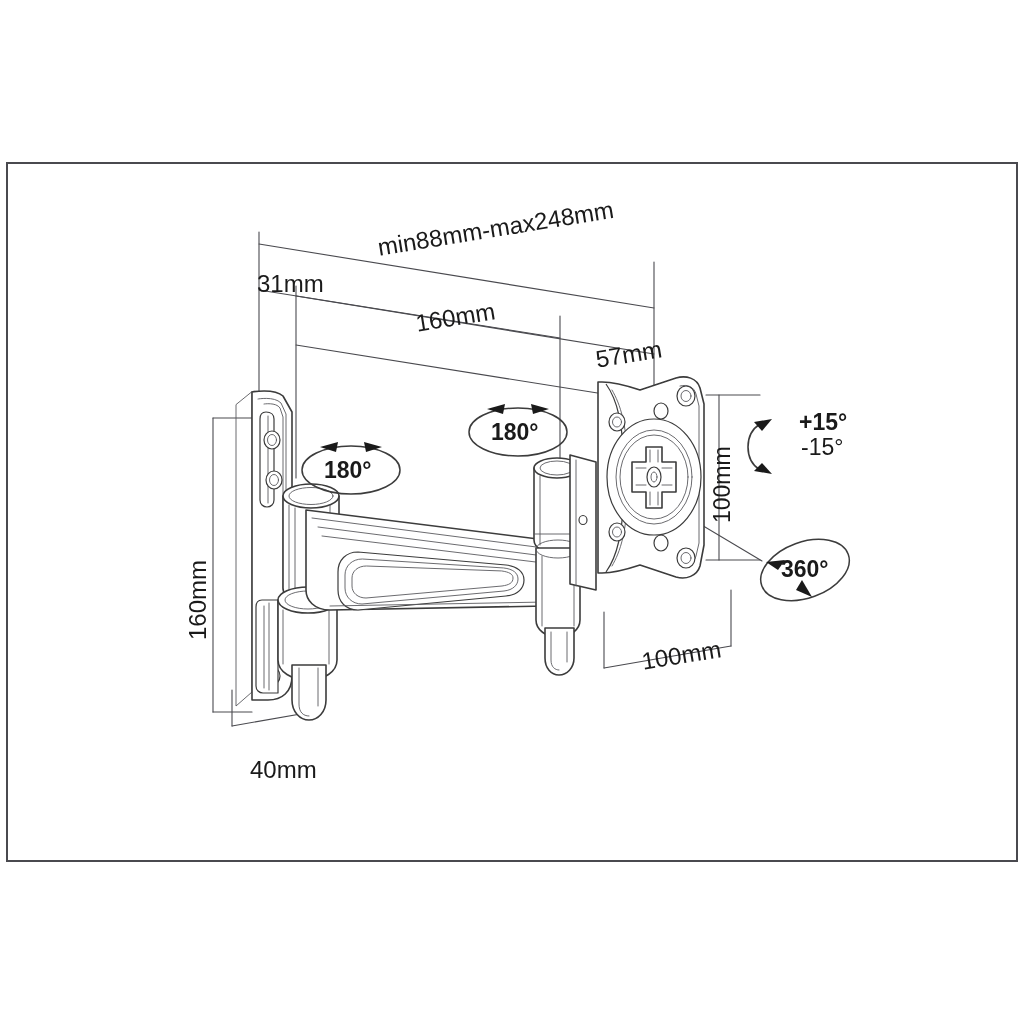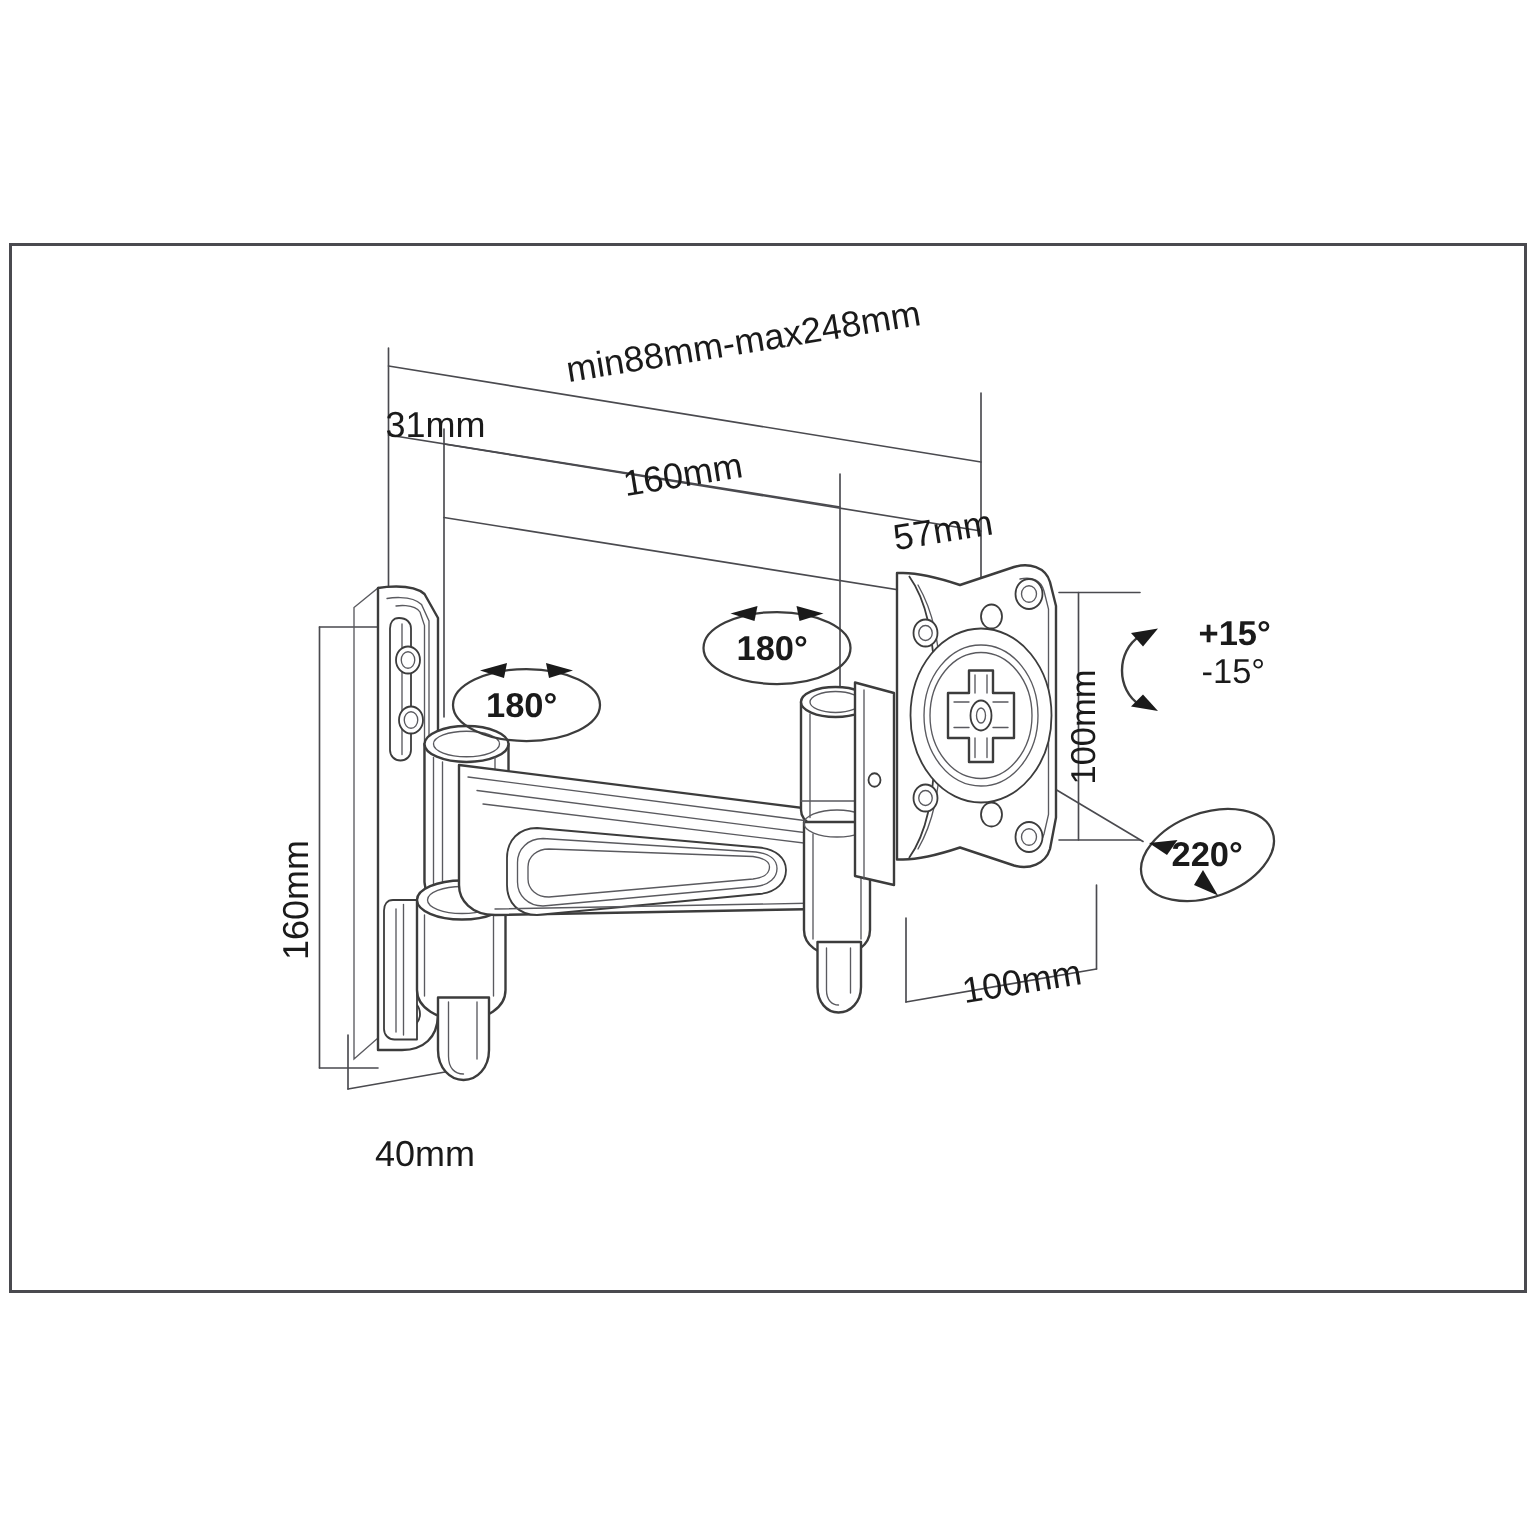--- a/index.html
+++ b/index.html
@@ -276,19 +276,19 @@
   <div class="dim-label s24" style="left:250px; top:758px;">40mm</div>
 
   <div class="dim-label s23 rot90" style="left:711px; top:523px;">100mm</div>
 
   <div class="dim-label s24 slant" style="left:640px; top:650px;">100mm</div>
 
   <div class="dim-label s23" style="left:324px; top:459px; font-weight:600;">180°</div>
 
   <div class="dim-label s23" style="left:491px; top:421px; font-weight:600;">180°</div>
 
-  <div class="dim-label s23" style="left:781px; top:558px; font-weight:600;">220°</div>
+  <div class="dim-label s23" style="left:781px; top:558px; font-weight:600;">360°</div>
 
   <div class="dim-label s23" style="left:799px; top:411px; font-weight:600;">+15°</div>
 
   <div class="dim-label s23" style="left:777px; top:436px; font-weight:400;margin-left:24px;">-15°</div>
 
 </div>
 
 </body></html>

